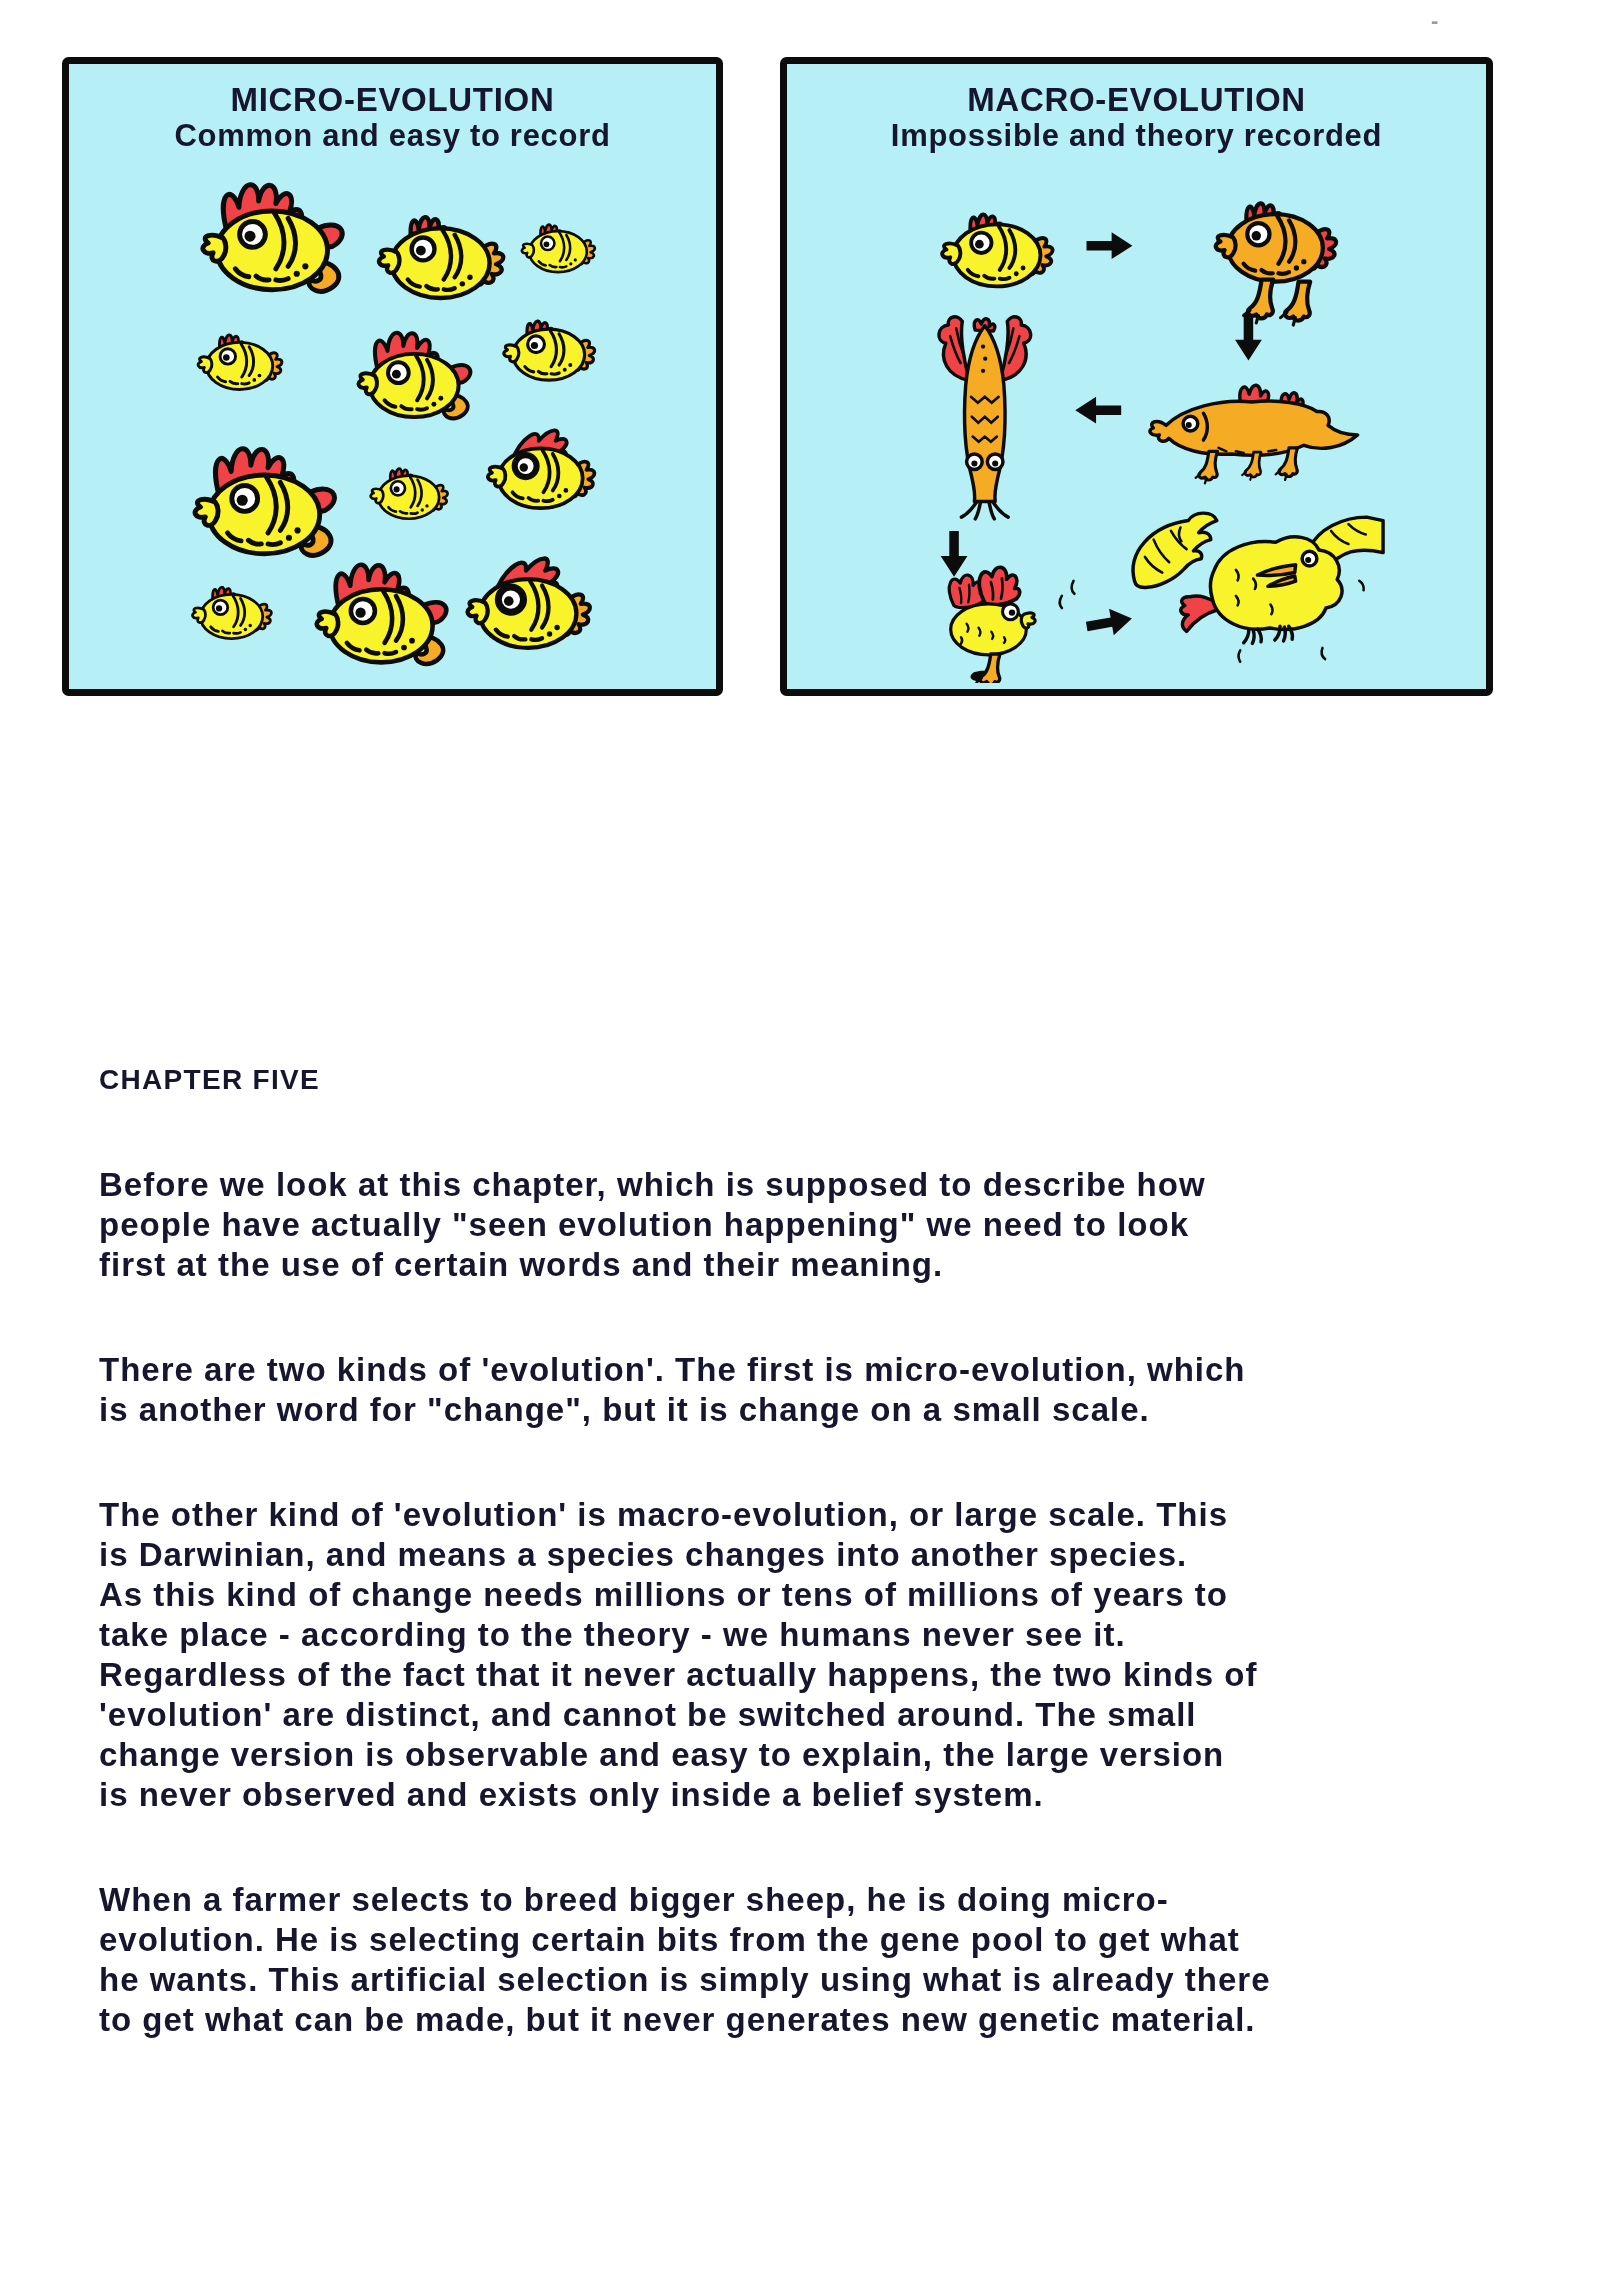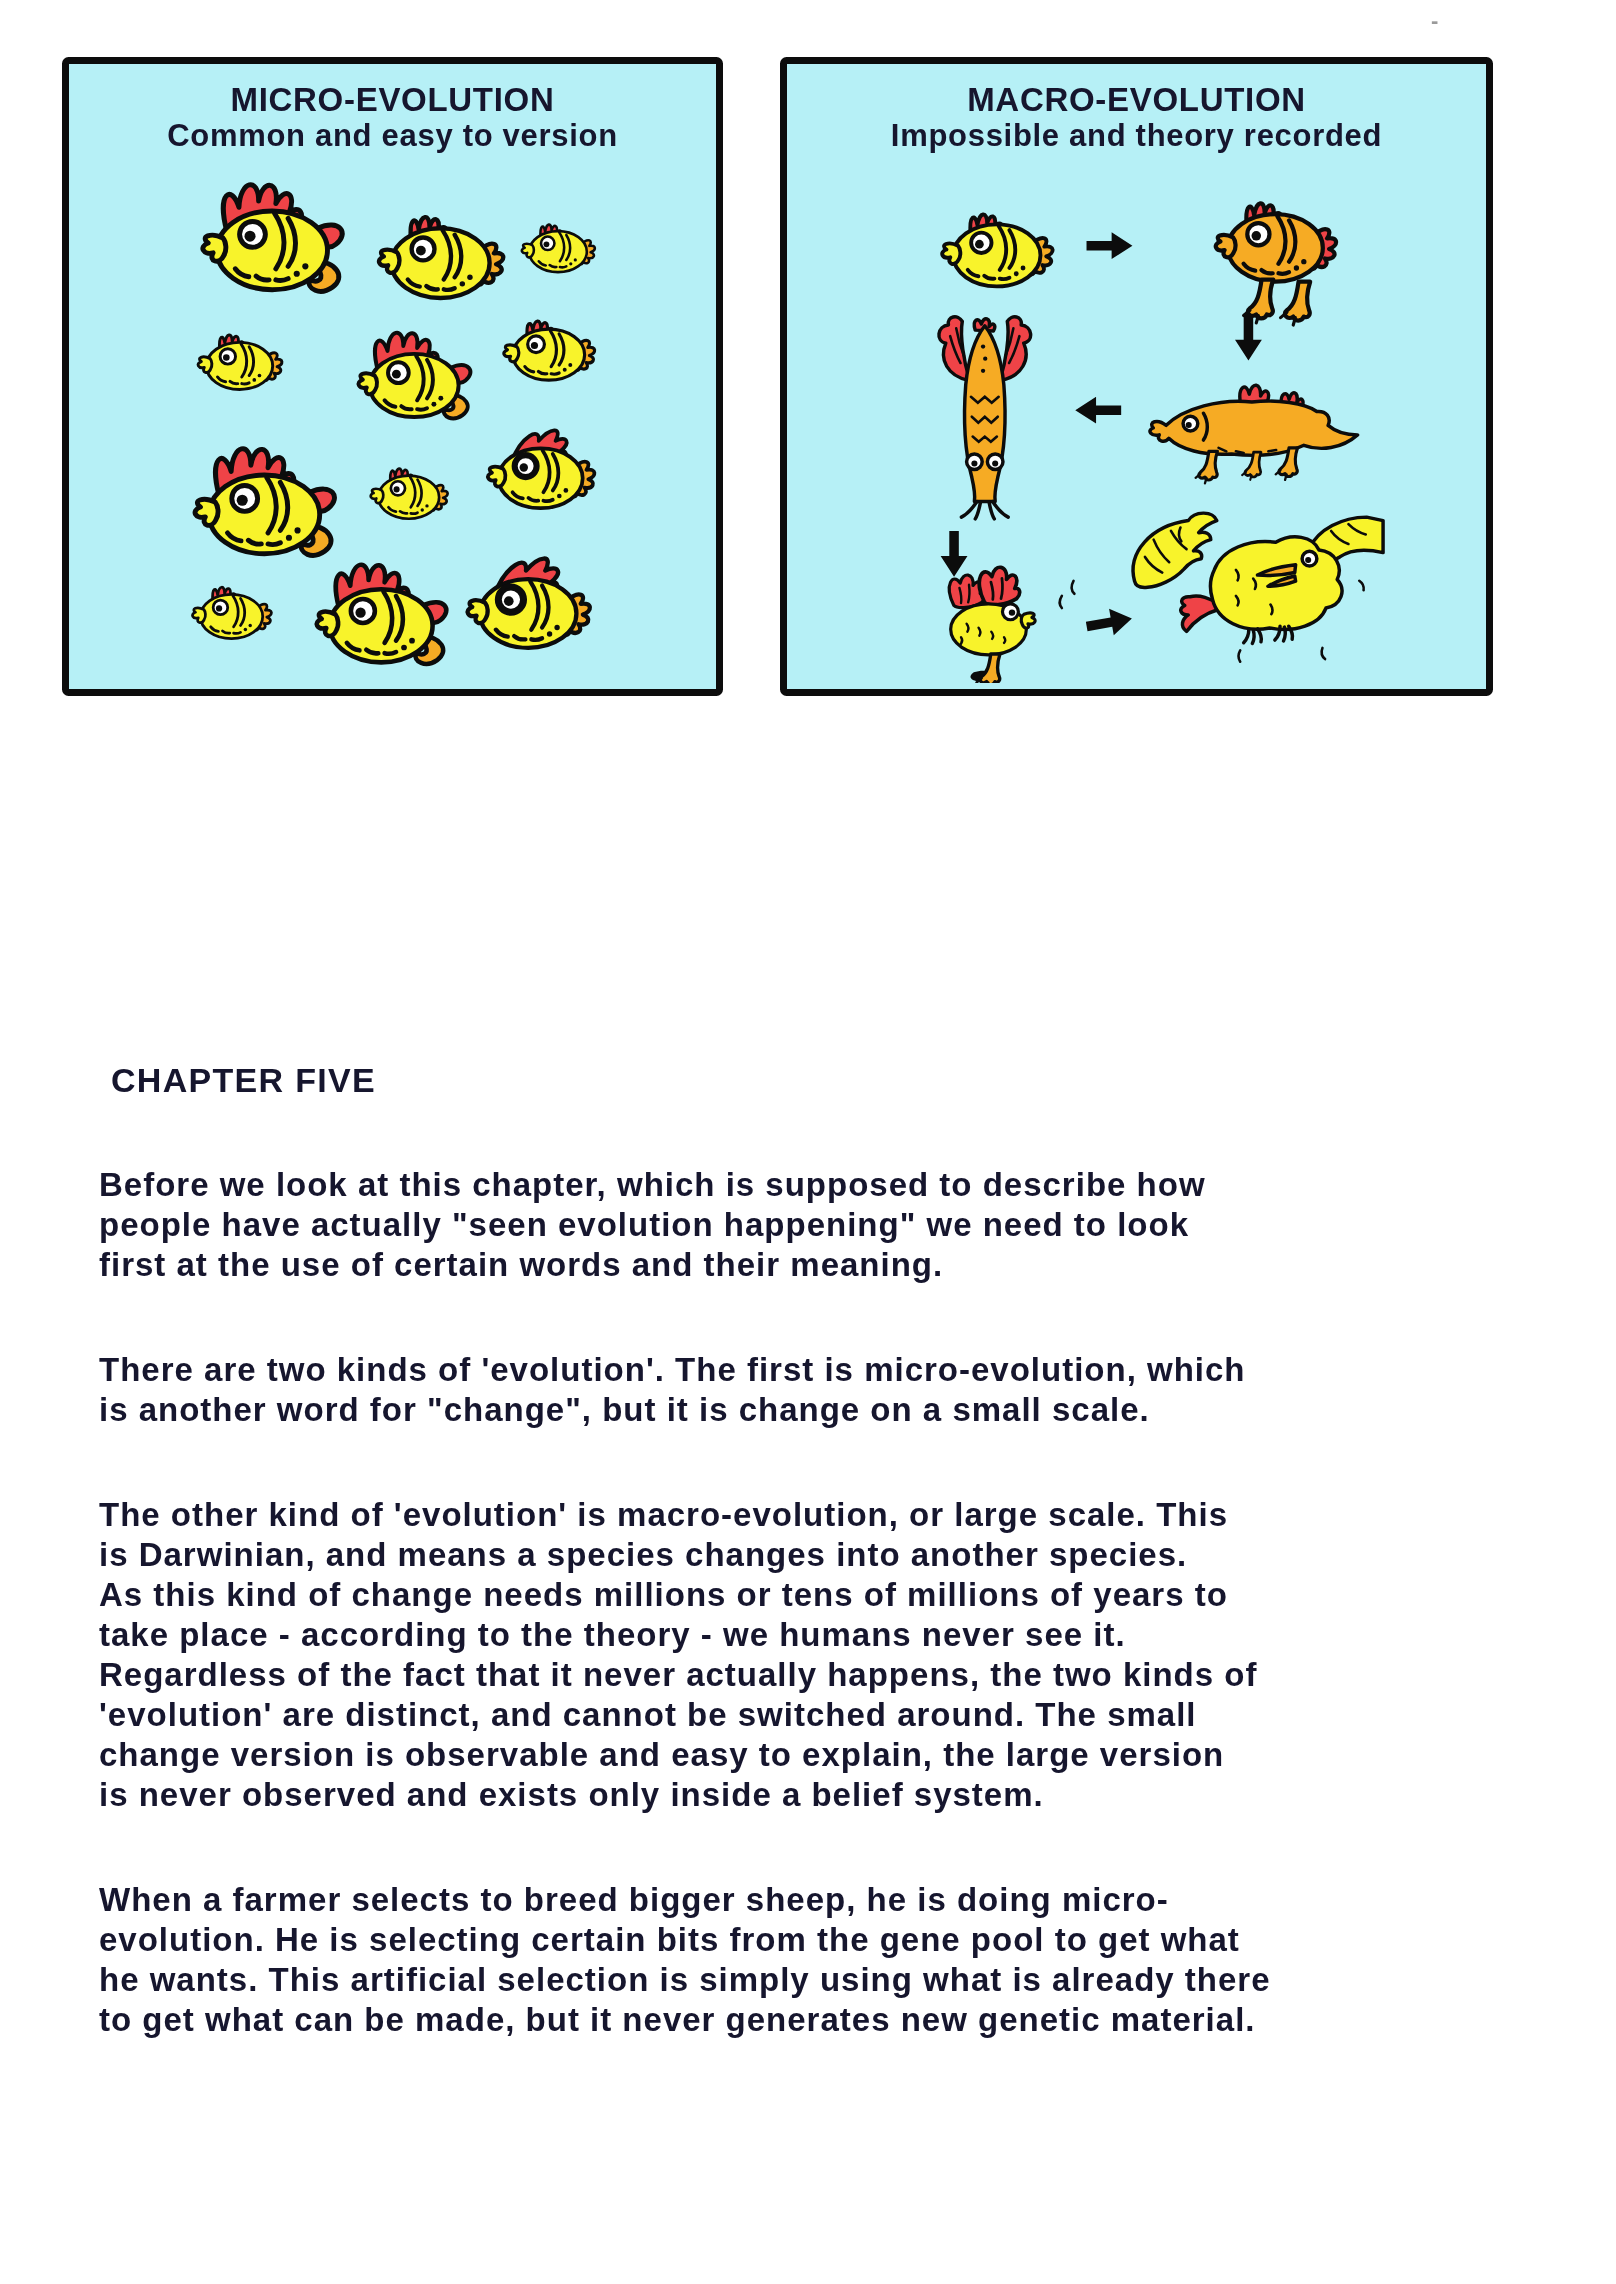--- a/index.html
+++ b/index.html
@@ -23,21 +23,21 @@
     text-align:center; font-weight:bold; font-size:31px; letter-spacing:0.7px;
     color:var(--ink,#16162e);
   }
   .panel-art { position:absolute; left:5.2px; right:5.2px; top:99px; bottom:6.5px; }
   .panel-art svg { width:100%; height:100%; }
 
   .article {
     position:absolute; left:99px; top:1060px; width:1445px;
     font-weight:bold; font-size:33px; line-height:40px; letter-spacing:1px;
   }
-  .article h1 { font-size:34px; line-height:40px; letter-spacing:1.3px; margin:0 0 65px 12px; }
+  .article h1 { font-size:28px; line-height:40px; letter-spacing:1.3px; margin:0 0 65px 0; }
   .article p  { margin:12px 0 65px 0; white-space:pre-line; }
 
   .stray { position:absolute; left:1431px; top:7.8px; color:#9a9a9a; font-size:22px; font-weight:bold; }
 
   
   .outl  { stroke:var(--outline,#0c0c0c); stroke-width:8; stroke-linejoin:round; stroke-linecap:round; }
   .ln    { fill:none; stroke:var(--outline,#0c0c0c); stroke-width:8; stroke-linecap:round; }
   .ln-th { fill:none; stroke:var(--outline,#0c0c0c); stroke-width:6; stroke-linecap:round; }
   .f-body{ fill:var(--body,var(--yellow,#f8f32b)); }
   .f-comb{ fill:var(--comb,var(--red,#ef4347)); }
@@ -51,21 +51,21 @@
   .c-black { fill:var(--outline,#0c0c0c); }
   .arrow { fill:var(--outline,#0c0c0c); }
 </style>
 </head>
 <body>
 
 <div class="page">
 
   <div class="panel panel-micro">
     <div class="panel-title">MICRO-EVOLUTION</div>
-    <div class="panel-subtitle">Common and easy to version</div>
+    <div class="panel-subtitle">Common and easy to record</div>
     <div class="panel-art">
       <svg viewBox="0 0 990 1200" preserveAspectRatio="xMidYMid meet">
         <defs>
 
           <g id="fishcore">
             <ellipse class="f-body outl" cx="132" cy="128" rx="90" ry="64"></ellipse>
             <path class="f-body outl" d="M52,108 C32,98 14,106 28,116 C12,122 20,136 36,132 C28,146 46,152 53,137 C59,128 57,114 52,108 Z"></path>
             <circle class="f-eye outl" cx="100" cy="102" r="21"></circle>
             <circle class="pupil" cx="96" cy="105" r="9"></circle>
             <path class="ln" d="M136,68 C156,98 156,132 138,158"></path>

